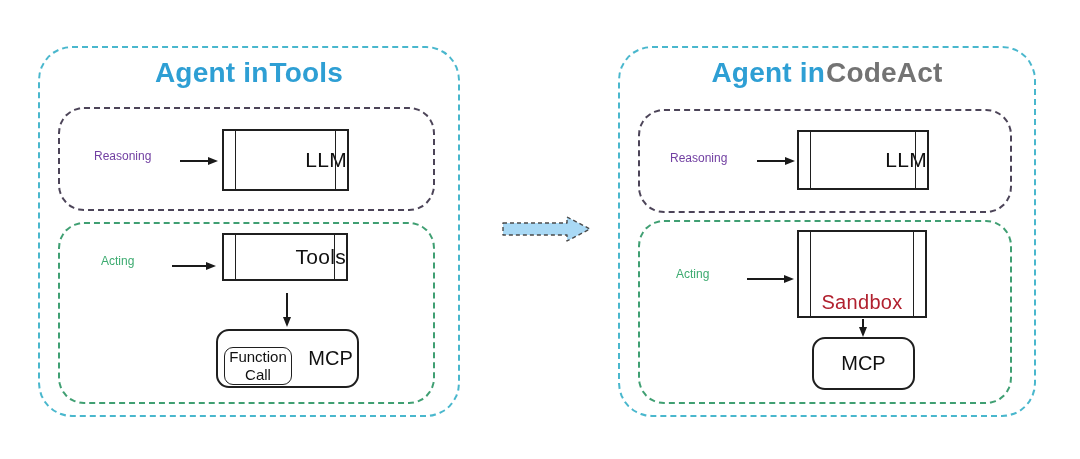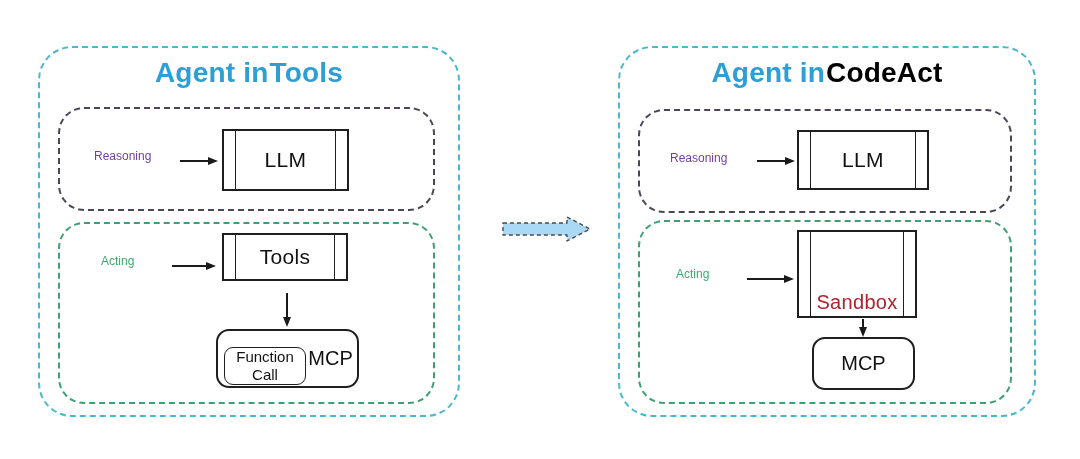--- a/index.html
+++ b/index.html
@@ -14,21 +14,21 @@
   }
   .panel.left  { left:38px;  width:422px; }
   .panel.right { left:618px; width:418px; }
 
   .panel-title {
     position:absolute; top:9px; left:0; right:0;
     display:flex; justify-content:center; gap:1px;
     font-size:28px; font-weight:600; letter-spacing:0.2px;
   }
   .title-blue { color:#2e9fd4; }
-  .title-red  { color:#000000; }
+  .title-red  { color:#737373; }
 
   
   .section { position:absolute; border-radius:26px; background:#ffffff; }
   .section.reasoning { border:2.3px dashed #4c4458; }
   .section.acting    { border:2.3px dashed #3f9f72; }
 
   .panel.left  .section.reasoning { left:18px; top:59px;  width:377px; height:104px; }
   .panel.left  .section.acting    { left:18px; top:174px; width:377px; height:182px; }
   .panel.right .section.reasoning { left:18px; top:61px;  width:374px; height:104px; }
   .panel.right .section.acting    { left:18px; top:172px; width:374px; height:184px; }
@@ -45,21 +45,21 @@
   }
   .v-arrow { position:absolute; width:0; border-left:2px solid #1a1a1a; }
   .v-arrow::after {
     content:""; position:absolute; left:-5px; bottom:-9px;
     border-top:10px solid #1a1a1a; border-left:4px solid transparent; border-right:4px solid transparent;
   }
 
   
   .tape {
     position:absolute; background:#ffffff; border:2px solid #1f1f1f;
-    display:flex; align-items:center; justify-content:center;
+    display:flex; align-items:center; justify-content:flex-end;
   }
   .tape::before, .tape::after {
     content:""; position:absolute; top:0; bottom:0; width:0; border-left:1.6px solid #1f1f1f;
   }
   .tape::before { left:11px; }
   .tape::after  { right:11px; }
   .tape .tape-label { font-size:21px; color:#111111; letter-spacing:0.3px; }
 
   .tape.sandbox { flex-direction:column; justify-content:flex-end; padding-bottom:2px; }
   .tape.sandbox .tape-label { color:#b1212f; font-size:20px; }
@@ -68,21 +68,21 @@
   .rbox { position:absolute; background:#ffffff; border:2px solid #1f1f1f; border-radius:13px; }
 
   .code-box {
     position:relative; width:86px; height:29px; margin-top:2px;
     border:1.8px solid #1f1f1f; border-radius:9px; background:#ffffff;
     display:flex; align-items:center; justify-content:center;
     font-size:16px; color:#b1212f;
   }
 
   .fc-box {
-    position:absolute; left:6px; top:16px; width:82px; height:38px;
+    position:absolute; left:6px; top:16px; width:68px; height:38px;
     border:1.8px solid #1f1f1f; border-radius:9px; background:#ffffff;
     display:flex; align-items:center; justify-content:center; text-align:center;
     font-size:15px; line-height:18px; color:#111111;
   }
   .mcp-side-label {
     position:absolute; left:92px; right:6px; top:0; bottom:0;
     display:flex; align-items:center; justify-content:center;
     font-size:20px; color:#111111;
   }
   .mcp-center-label {
@@ -142,21 +142,21 @@
       <span class="side-label purple" style="left:30px; top:40px;">Reasoning</span>
       <div class="h-arrow" style="left:117px; top:49px; width:29px;"></div>
       <div class="tape" style="left:157px; top:19px; width:132px; height:60px;">
         <span class="tape-label">LLM</span>
       </div>
     </div>
 
     <div class="section acting">
       <span class="side-label green" style="left:36px; top:45px;">Acting</span>
       <div class="h-arrow" style="left:107px; top:56px; width:38px;"></div>
-      <div class="tape sandbox" style="left:157px; top:8px; width:120px; height:88px;justify-content:flex-end;">
+      <div class="tape sandbox" style="left:157px; top:8px; width:130px; height:88px;justify-content:flex-end;">
         <span class="tape-label">Sandbox</span>
       </div>
       <div class="v-arrow" style="left:222px; top:97px; height:9px;"></div>
       <div class="rbox" style="left:172px; top:115px; width:103px; height:53px;">
         <span class="mcp-center-label">MCP</span>
       </div>
     </div>
   </div>
 
 </div>

